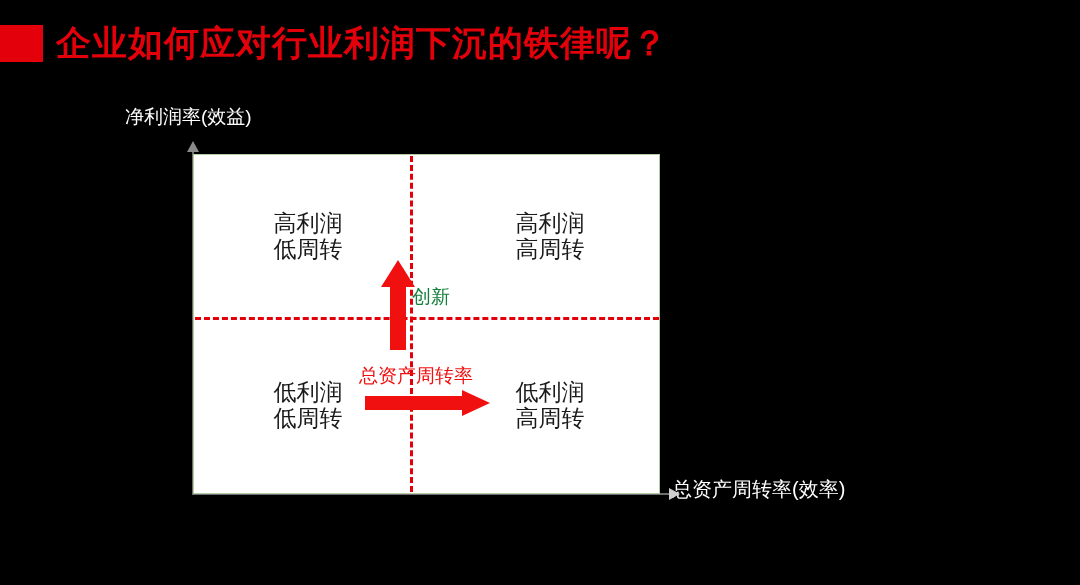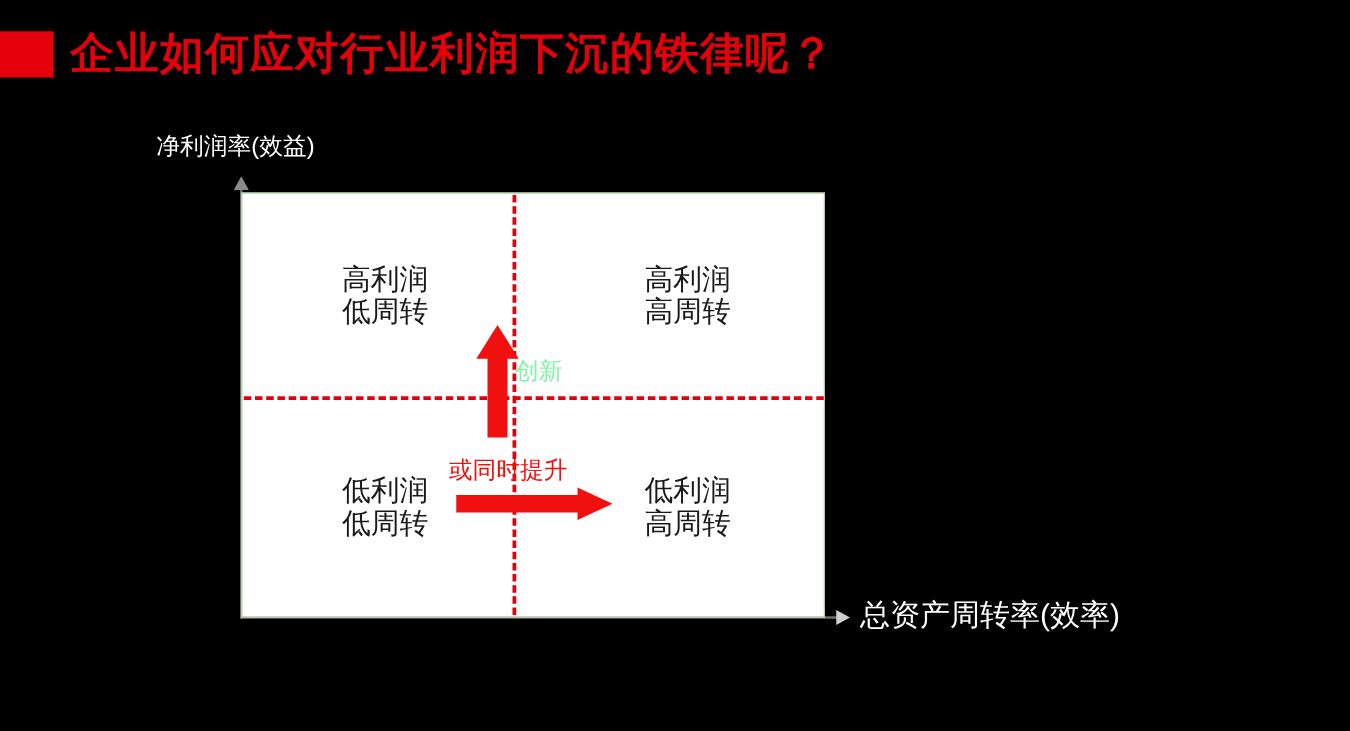--- a/index.html
+++ b/index.html
@@ -54,24 +54,24 @@
     position: absolute;
     left: 125px;
     top: 104px;
     color: #FFFFFF;
     font-size: 19px;
     white-space: nowrap;
     font-weight: normal;
   }
   #x-axis-label {
     position: absolute;
-    left: 688px;
+    left: 672px;
     top: 476px;
     color: #FFFFFF;
-    font-size: 24px;
+    font-size: 20px;
     white-space: nowrap;
     font-weight: normal;
   }
 
   
   #y-axis-line {
     position: absolute;
     left: 192px;
     top: 150px;
     width: 2px;
@@ -175,21 +175,21 @@
     width: 0;
     height: 0;
     border-left: 17px solid transparent;
     border-right: 17px solid transparent;
     border-bottom: 27px solid #F01010;
   }
   #label-innovation {
     position: absolute;
     left: 412px;
     top: 284px;
-    color: #86efac;
+    color: #15803d;
     font-size: 19px;
     white-space: nowrap;
   }
 
   
   #arrow-right {
     position: absolute;
     left: 365px;
     top: 390px;
     width: 126px;
@@ -298,16 +298,16 @@
   <div id="arrow-up">
     <div id="arrow-up-head"></div>
     <div id="arrow-up-shaft"></div>
   </div>
   <div id="label-innovation">创新</div>
 
   <div id="arrow-right">
     <div id="arrow-right-shaft"></div>
     <div id="arrow-right-head"></div>
   </div>
-  <div id="label-management">或同时提升</div>
+  <div id="label-management">总资产周转率</div>
 
 
 </div>
 
 </body></html>

